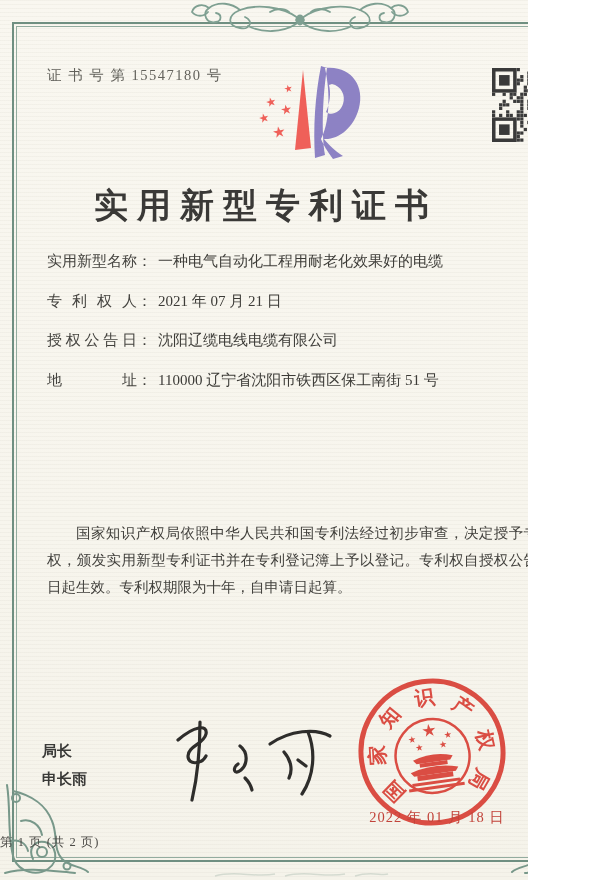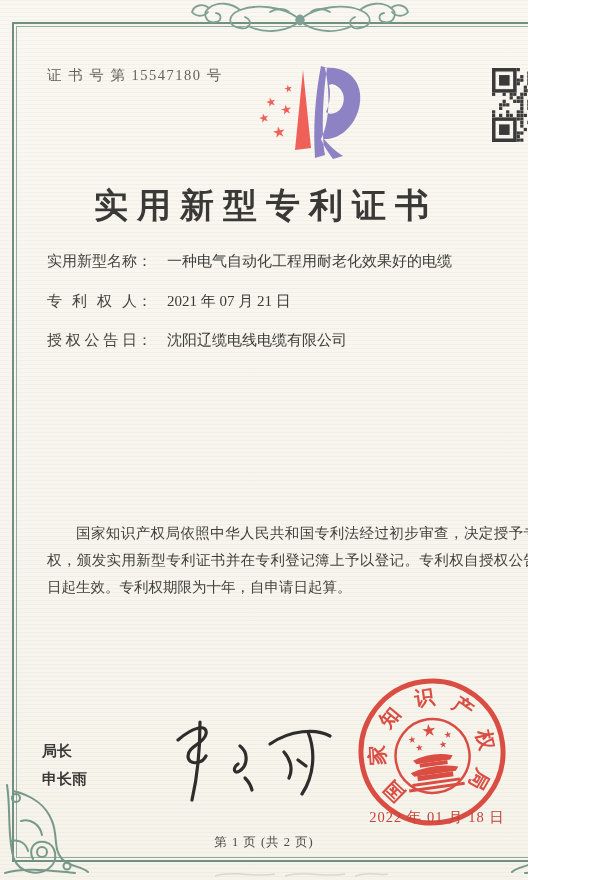--- a/index.html
+++ b/index.html
@@ -40,21 +40,21 @@
     box-sizing:border-box; color:#3a3937;margin-top:7px;
   }
 
   .fields{ position:absolute; left:47px; top:252px; width:506px; }
   .frow{ height:19.5px; margin-bottom:20px; font-size:15px; white-space:nowrap; }
   .flabel{
     display:inline-block; width:90px; text-align:justify; text-align-last:justify;
     vertical-align:top; color:#44433f;
   }
   .colon{ display:inline-block; margin-right:6px; }
-  .fvalue{ color:#3c3b37;margin-left:9px; }
+  .fvalue{ color:#3c3b37; }
   .grant-pair2{ position:absolute; left:250px; top:0; }
   .grant-row{ position:relative; }
 
   .paras{
     position:absolute; left:47px; top:521px; width:506px;
     font-size:14.5px; line-height:27px; text-align:justify; color:#403f3b;font-family:Liberation Mono, monospace;
   }
   .paras p{ margin:0; text-indent:2em; }
 
   .signer{
@@ -65,21 +65,21 @@
   .signature{ position:absolute; left:148px; top:712px; z-index:4; }
 
   .seal{ position:absolute; left:352px; top:672px; z-index:4; opacity:.95; }
   .seal-date{
     position:absolute; left:352px; top:808px; width:170px; z-index:5;
     text-align:center; font-size:14.5px; color:#c2443b; letter-spacing:1px;
     white-space:nowrap;
   }
 
   .footer{
-    position:absolute; left:0; top:834px; width:100%; text-align:center;
+    position:absolute; left:0; top:834px; width:100%; text-align:left;
     font-size:12.5px; color:#4c4b47; letter-spacing:1px; z-index:4;
   }
 </style>
 </head>
 <body>
 
 <div class="page">
 
   <div class="frame"></div>
 
@@ -287,20 +287,23 @@
     <div class="fields">
       <div class="frow">
         <span class="flabel">实用新型名称</span><span class="colon">：</span><span class="fvalue">一种电气自动化工程用耐老化效果好的电缆</span>
       </div>
       <div class="frow">
         <span class="flabel">专利权人</span><span class="colon">：</span><span class="fvalue">2021 年 07 月 21 日</span>
       </div>
       <div class="frow">
         <span class="flabel">授权公告日</span><span class="colon">：</span><span class="fvalue">沈阳辽缆电线电缆有限公司</span>
       </div>
+      <div class="frow">
+        <span class="flabel">地址</span><span class="colon">：</span><span class="fvalue">110000 辽宁省沈阳市铁西区保工南街 51 号</span>
+      </div>
       <div class="frow grant-row">
       </div>
     </div>
 
     <div class="paras">
       <p>国家知识产权局依照中华人民共和国专利法经过初步审查，决定授予专利权，颁发实用新型专利证书并在专利登记簿上予以登记。专利权自授权公告之日起生效。专利权期限为十年，自申请日起算。</p>
     </div>
 
     <div class="signer">
       <div>局长</div>

